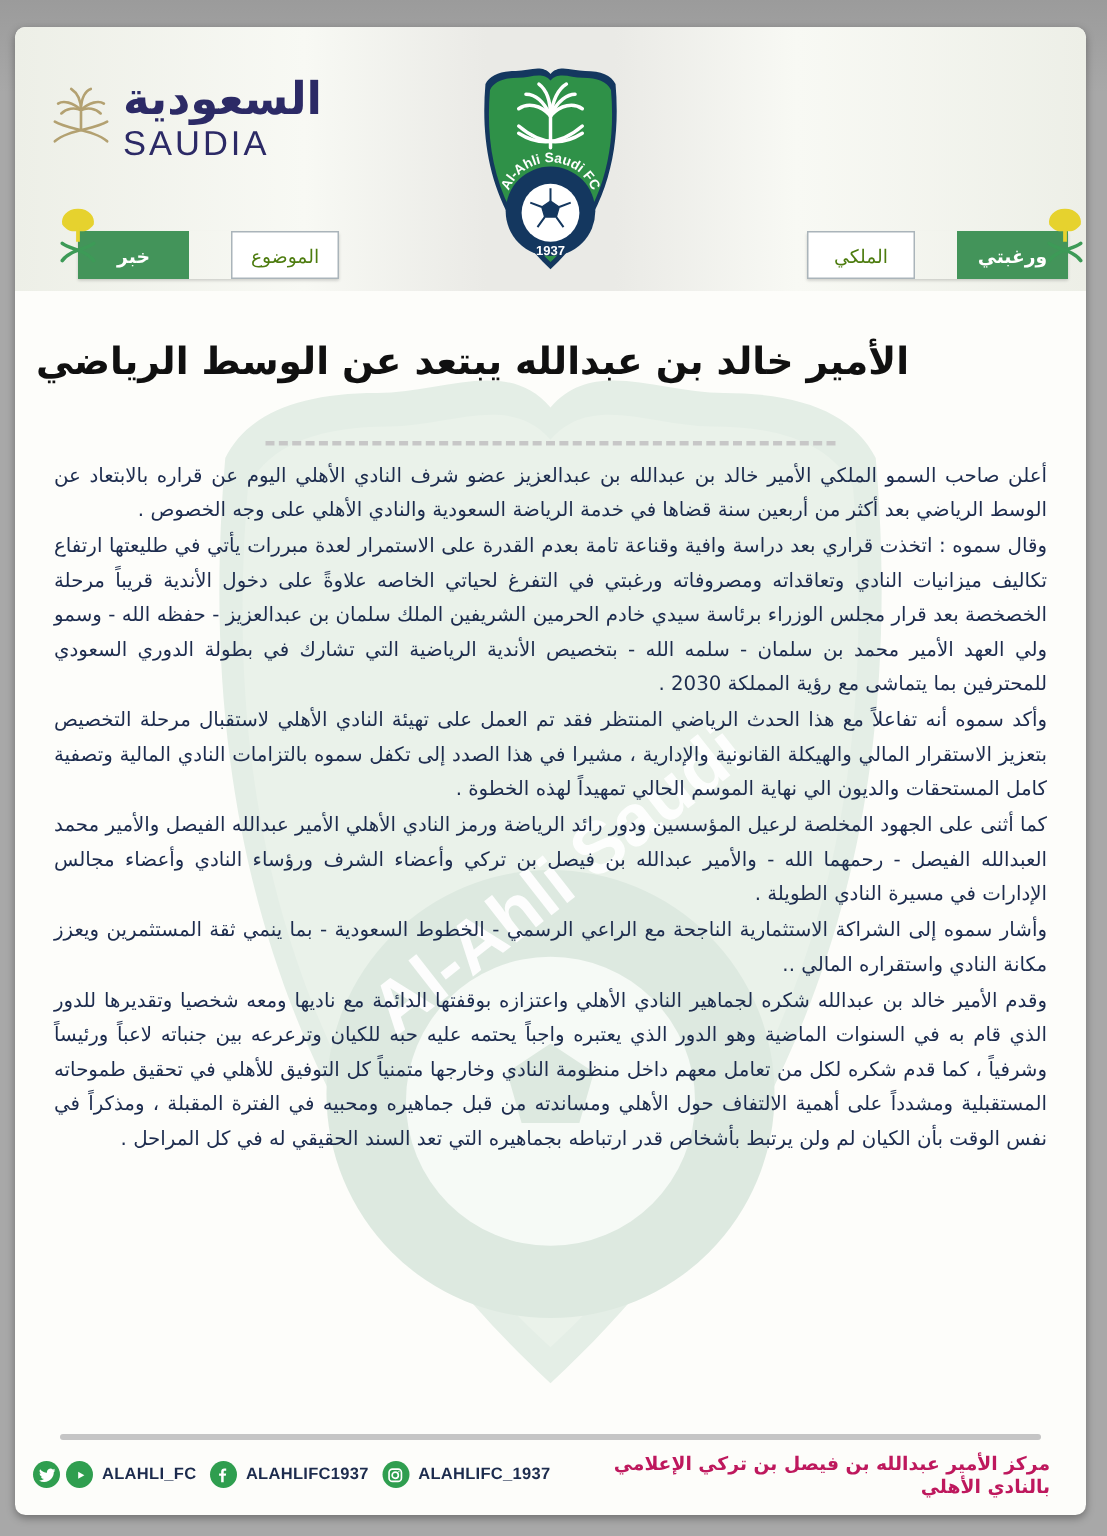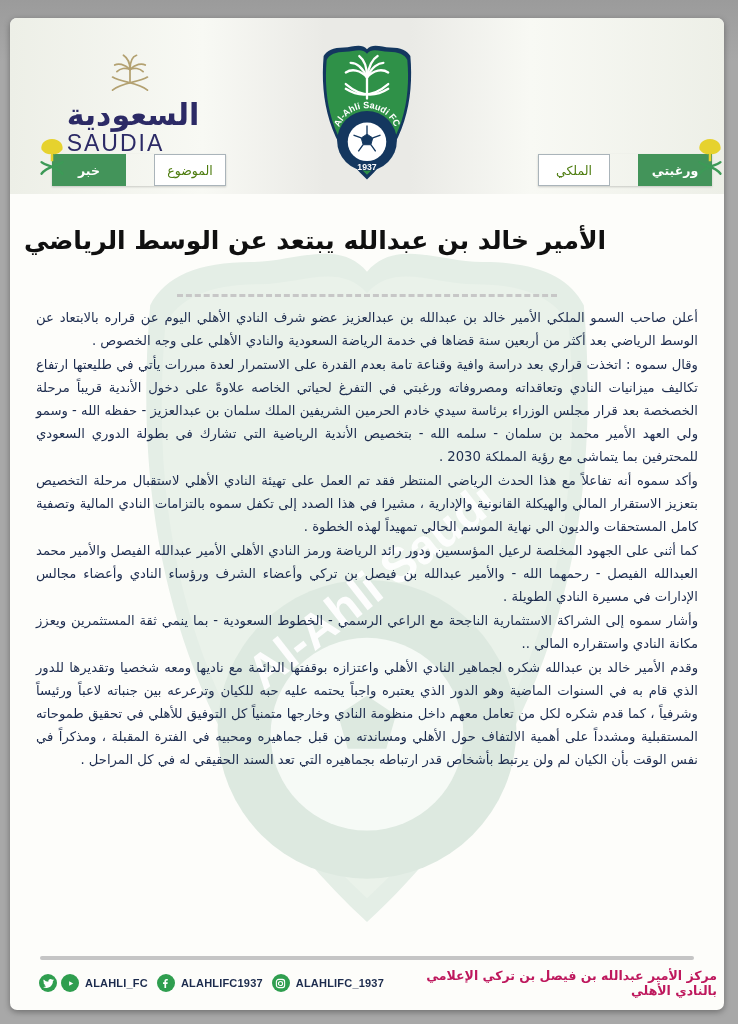--- a/index.html
+++ b/index.html
@@ -12,21 +12,21 @@
     position:absolute;left:10px;top:18px;width:714px;height:992px;
     background:#fdfdfa;border-radius:7px;
     box-shadow:0 2px 6px rgba(0,0,0,.35);
     overflow:hidden;
   }
   
   .header{
     position:absolute;left:0;top:0;width:714px;height:176px;
     background:linear-gradient(90deg,#edefe7 0%,#f8f9f4 27%,#eaeae6 44%,#eaeae6 56%,#f8f9f4 73%,#edefe7 100%);
   }
-  .saudia{position:absolute;left:22px;top:34px;width:196px;display:flex;align-items:center;flex-direction:column;}
+  .saudia{position:absolute;left:22px;top:34px;width:196px;display:flex;align-items:center;}
   .saudia-text{display:flex;flex-direction:column;align-items:flex-start;line-height:1;margin-left:6px;}
   .saudia-ar{font-size:30px;font-weight:bold;color:#2c2a66;font-family:"DejaVu Sans",sans-serif;}
   .saudia-en{font-size:23px;letter-spacing:2px;color:#2c2a66;font-family:"Liberation Sans",sans-serif;margin-top:2px;}
   .club-name{position:absolute;right:12px;top:30px;width:236px;text-align:center;}
   .club-name-callig{
     font-family:"DejaVu Serif",serif;font-weight:bold;font-size:27px;line-height:1.2;
     color:#1d2f55;direction:rtl;transform:scaleY(1.08);
   }
   .club-founded{font-size:12px;color:#27406b;font-weight:bold;direction:rtl;margin-top:3px;}
   .crest{position:absolute;left:304px;top:20px;width:106px;height:146px;}
@@ -57,21 +57,21 @@
     direction:rtl;text-align:justify;color:#1d2c4e;
     font-size:13.2px;font-weight:normal;line-height:23px;
   }
   .paragraphs p{margin:0 0 1px 0;}
   .footer-divider{
     position:absolute;left:30px;top:938px;width:654px;height:4px;
     background:#c5c5c5;border-radius:2px;
   }
   
   .footer{
-    position:absolute;left:29px;top:952px;width:678px;height:26px;
+    position:absolute;left:12px;top:952px;width:678px;height:26px;
     display:flex;align-items:center;text-align:right;
   }
   .social-group{display:flex;align-items:center;gap:4px;margin-right:9px;}
   .icon-circle{
     width:18px;height:18px;border-radius:50%;background:#2f9e4f;
     display:flex;align-items:center;justify-content:center;flex:0 0 auto;
   }
   .icon-circle svg{width:11px;height:11px;}
   .handle{font-size:11px;font-weight:bold;color:#1c2b4d;letter-spacing:.2px;
     font-family:"Liberation Sans",sans-serif;margin-left:2px;}

